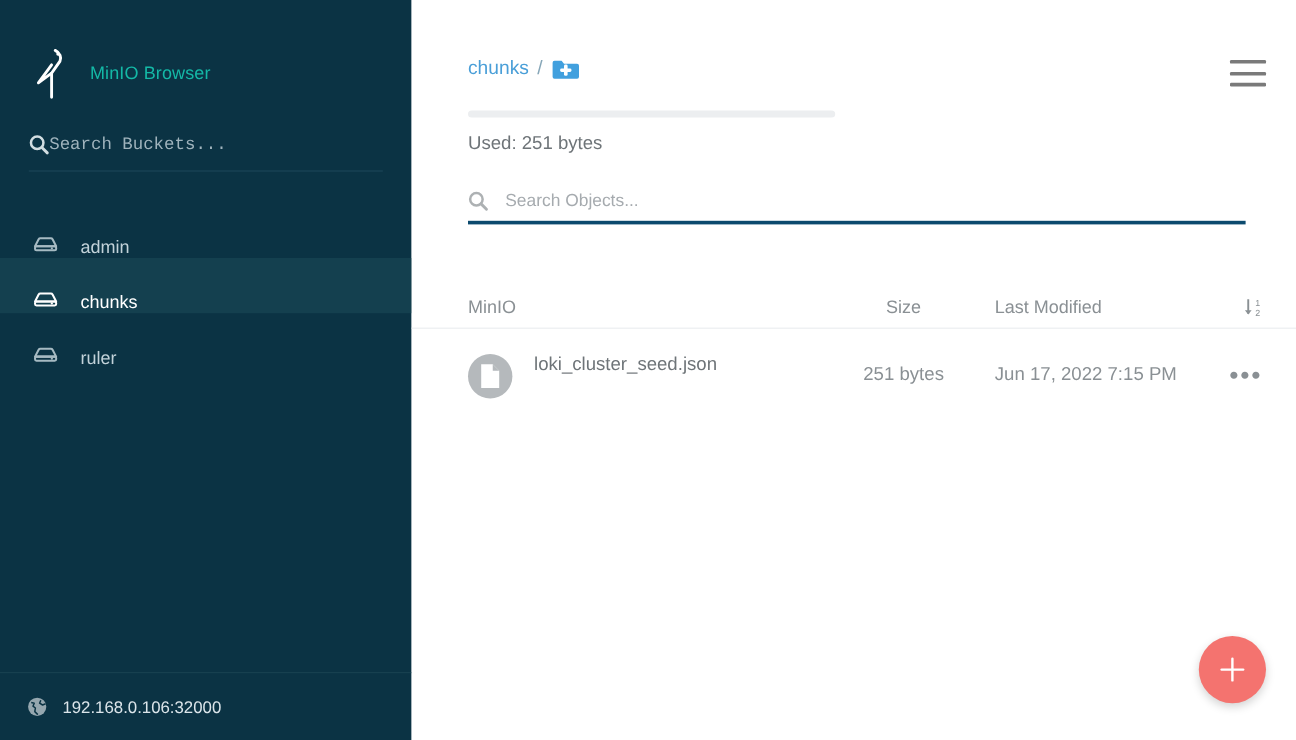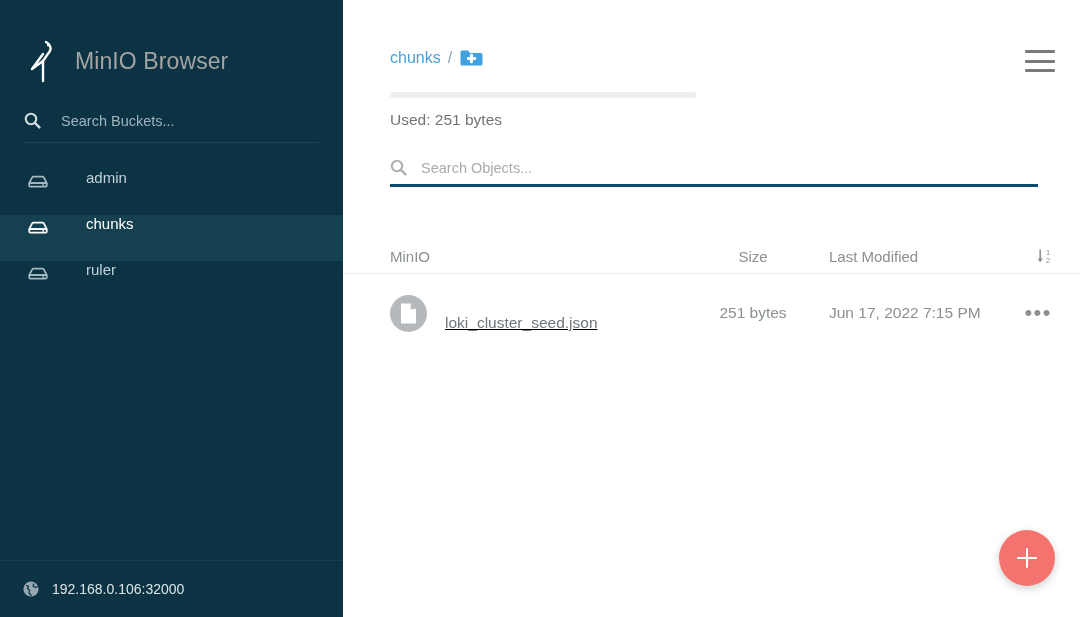--- a/index.html
+++ b/index.html
@@ -28,58 +28,57 @@
   }
 
   #brand {
     display: flex;
     align-items: center;
     padding: 26px 0 0 24px;
     height: 96px;
   }
   #brand-logo { width: 34px; height: 46px; flex: 0 0 34px; }
   #brand-title {
-    color: #a3a3a3;
-    font-size: 23px;
+    color: #14b8a6;
+    font-size: 15px;
     font-weight: 400;
     margin-left: 17px;
     letter-spacing: .1px;
   }
 
   
   #bucket-search-wrap {
     margin: 14px 24px 0 24px;
     padding-bottom: 11px;
     border-bottom: 1px solid #1b4557;
     display: flex;
     align-items: center;
     height: 33px;
   }
   #bucket-search-icon { width: 17px; height: 17px; flex: 0 0 17px; opacity: .92; }
   #bucket-search-input {
     background: transparent;
     border: 0;
     outline: 0;
     color: #f0abfc;
-    font-family: Liberation Sans, sans-serif;
+    font-family: Liberation Mono, monospace;
     font-size: 14.5px;
-    margin-left: 20px;
+    margin-left: 0;
     width: 240px;
   }
   #bucket-search-input::placeholder { color: #9fb3bc; opacity: 1; }
 
   
   #bucket-list { margin-top: 26px; }
   .bucket-item {
     display: flex;
-    align-items: flex-start;
+    align-items: flex-end;
     height: 46px;
     padding-left: 26px;
     cursor: pointer;
-    gap: 19px;
   }
   .bucket-item.active { background: #14404f; }
   .bucket-icon { width: 24px; height: 24px; flex: 0 0 24px; opacity: .85; }
   .bucket-label {
     margin-left: 17px;
     font-size: 15px;
     color: #c2d2d9;
   }
   .bucket-item.active .bucket-label { color: #ffffff; }
   .bucket-item.active .bucket-icon { opacity: 1; }
@@ -199,21 +198,21 @@
 
   #table-head .col-name,
   #table-head .col-size,
   #table-head .col-date {
     font-size: 15px;
     color: #8a9094;
   }
   #sort-btn { cursor: pointer; width: 20px; height: 20px; }
 
   #file-row { height: 78px; cursor: pointer; }
-  #file-row .col-name { display: flex; align-items: flex-end; text-decoration: underline; }
+  #file-row .col-name { display: flex; align-items: flex-start; }
   #file-avatar {
     width: 37px; height: 37px; flex: 0 0 37px;
     border-radius: 50%;
     background: #b5b9bc;
     display: flex; align-items: center; justify-content: center;
   }
   #file-name {
     margin-left: 18px;
     font-size: 15.5px;
     color: #6e7478;

